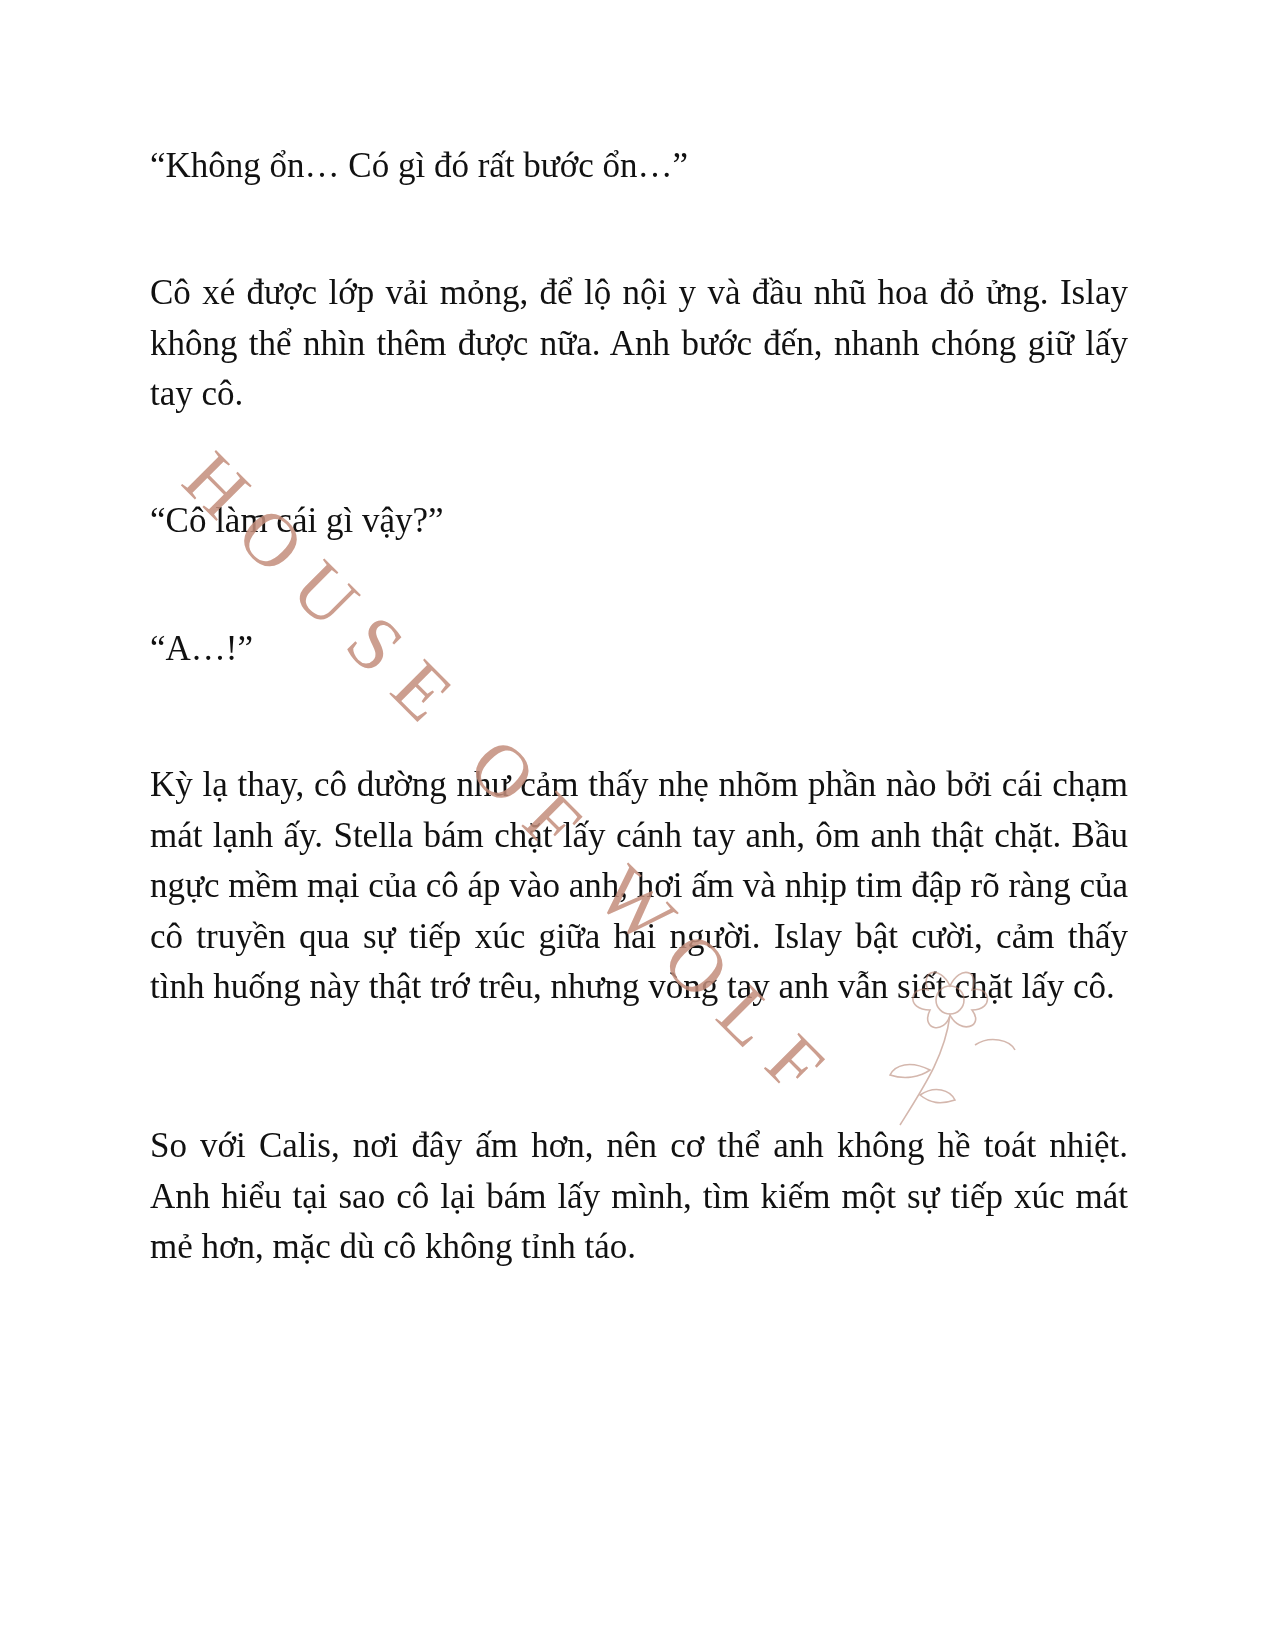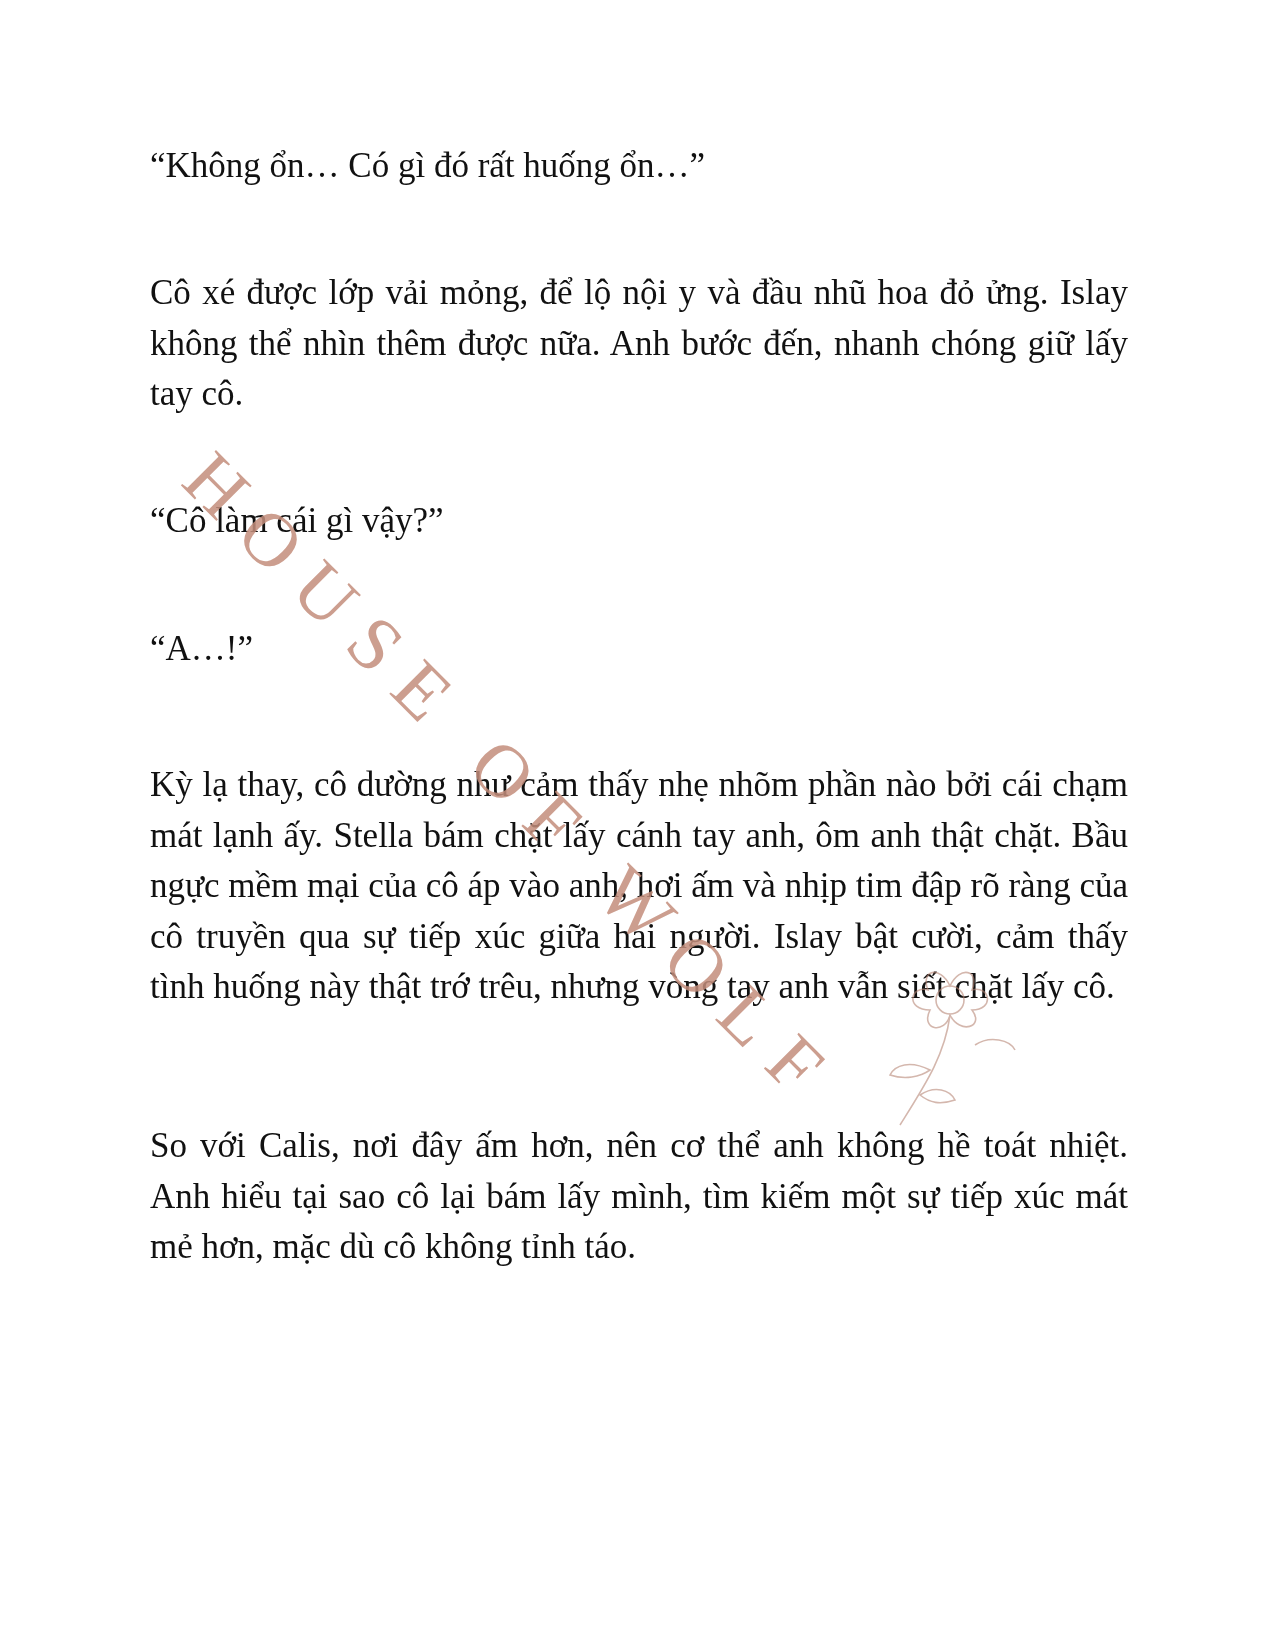--- a/index.html
+++ b/index.html
@@ -18,21 +18,21 @@
       font-family: "Liberation Serif", "DejaVu Serif", serif;
       font-size: 76px; letter-spacing: 22px; color: #c48e7c; opacity: 0.85;
       white-space: nowrap; pointer-events: none;
     }
     .flower { position: absolute; left: 880px; top: 955px; width: 160px; height: 180px; opacity: 0.6; pointer-events: none; }
   </style>
 </head>
 <body>
 
 <div class="page">
-  <p class="para last-left" style="top:141px;">“Không ổn… Có gì đó rất huống ổn…”</p>
+  <p class="para last-left" style="top:141px;">“Không ổn… Có gì đó rất bước ổn…”</p>
   <p class="para last-left" style="top:268px;">Cô xé được lớp vải mỏng, để lộ nội y và đầu nhũ hoa đỏ ửng. Islay không thể nhìn thêm được nữa. Anh bước đến, nhanh chóng giữ lấy tay cô.</p>
   <p class="para last-left" style="top:496px;">“Cô làm cái gì vậy?”</p>
   <p class="para last-left" style="top:624px;">“A…!”</p>
   <p class="para last-left" style="top:752px;margin-top:8px;">Kỳ lạ thay, cô dường như cảm thấy nhẹ nhõm phần nào bởi cái chạm mát lạnh ấy. Stella bám chặt lấy cánh tay anh, ôm anh thật chặt. Bầu ngực mềm mại của cô áp vào anh, hơi ấm và nhịp tim đập rõ ràng của cô truyền qua sự tiếp xúc giữa hai người. Islay bật cười, cảm thấy tình huống này thật trớ trêu, nhưng vòng tay anh vẫn siết chặt lấy cô.</p>
   <p class="para last-left" style="top:1121px;">So với Calis, nơi đây ấm hơn, nên cơ thể anh không hề toát nhiệt. Anh hiểu tại sao cô lại bám lấy mình, tìm kiếm một sự tiếp xúc mát mẻ hơn, mặc dù cô không tỉnh táo.</p>
 
   <div class="watermark">HOUSE OF WOLF</div>
 
   <svg class="flower" viewBox="0 0 160 180">
     <g fill="none" stroke="#b88878" stroke-width="1.6">

